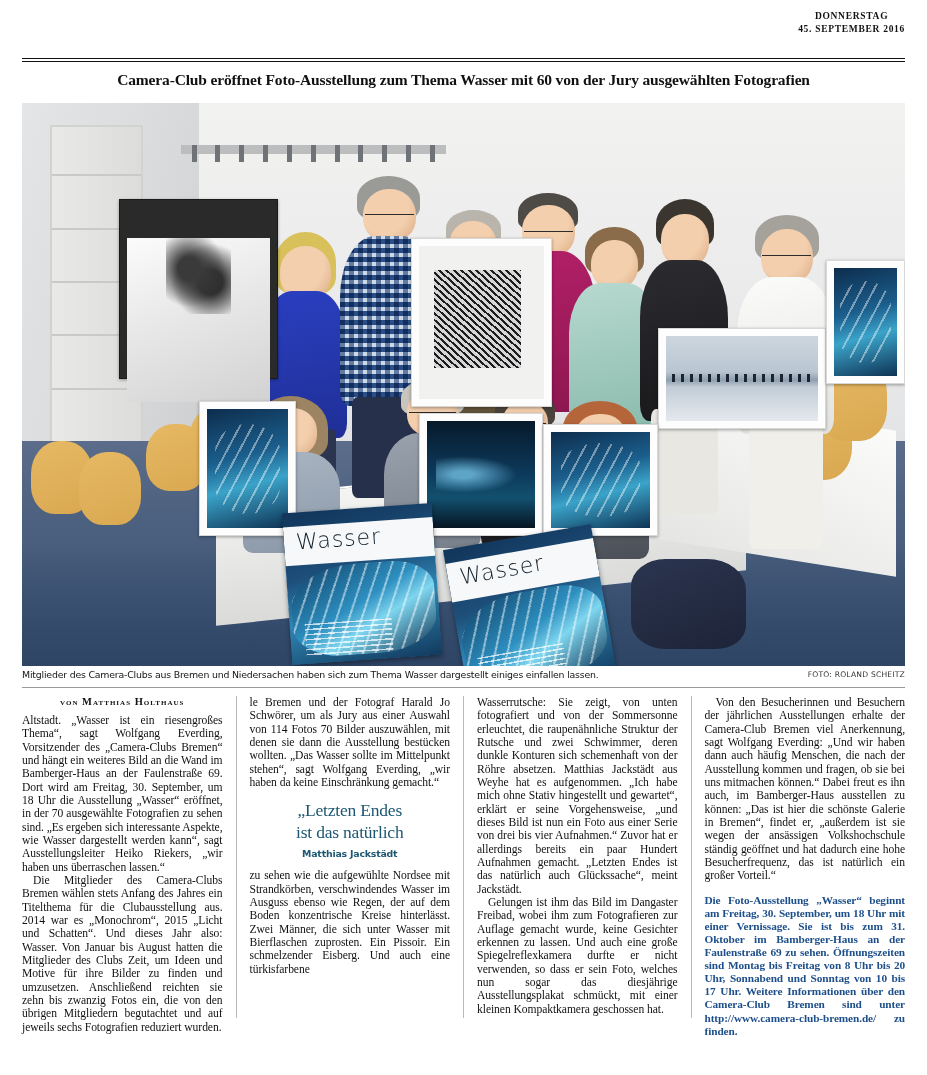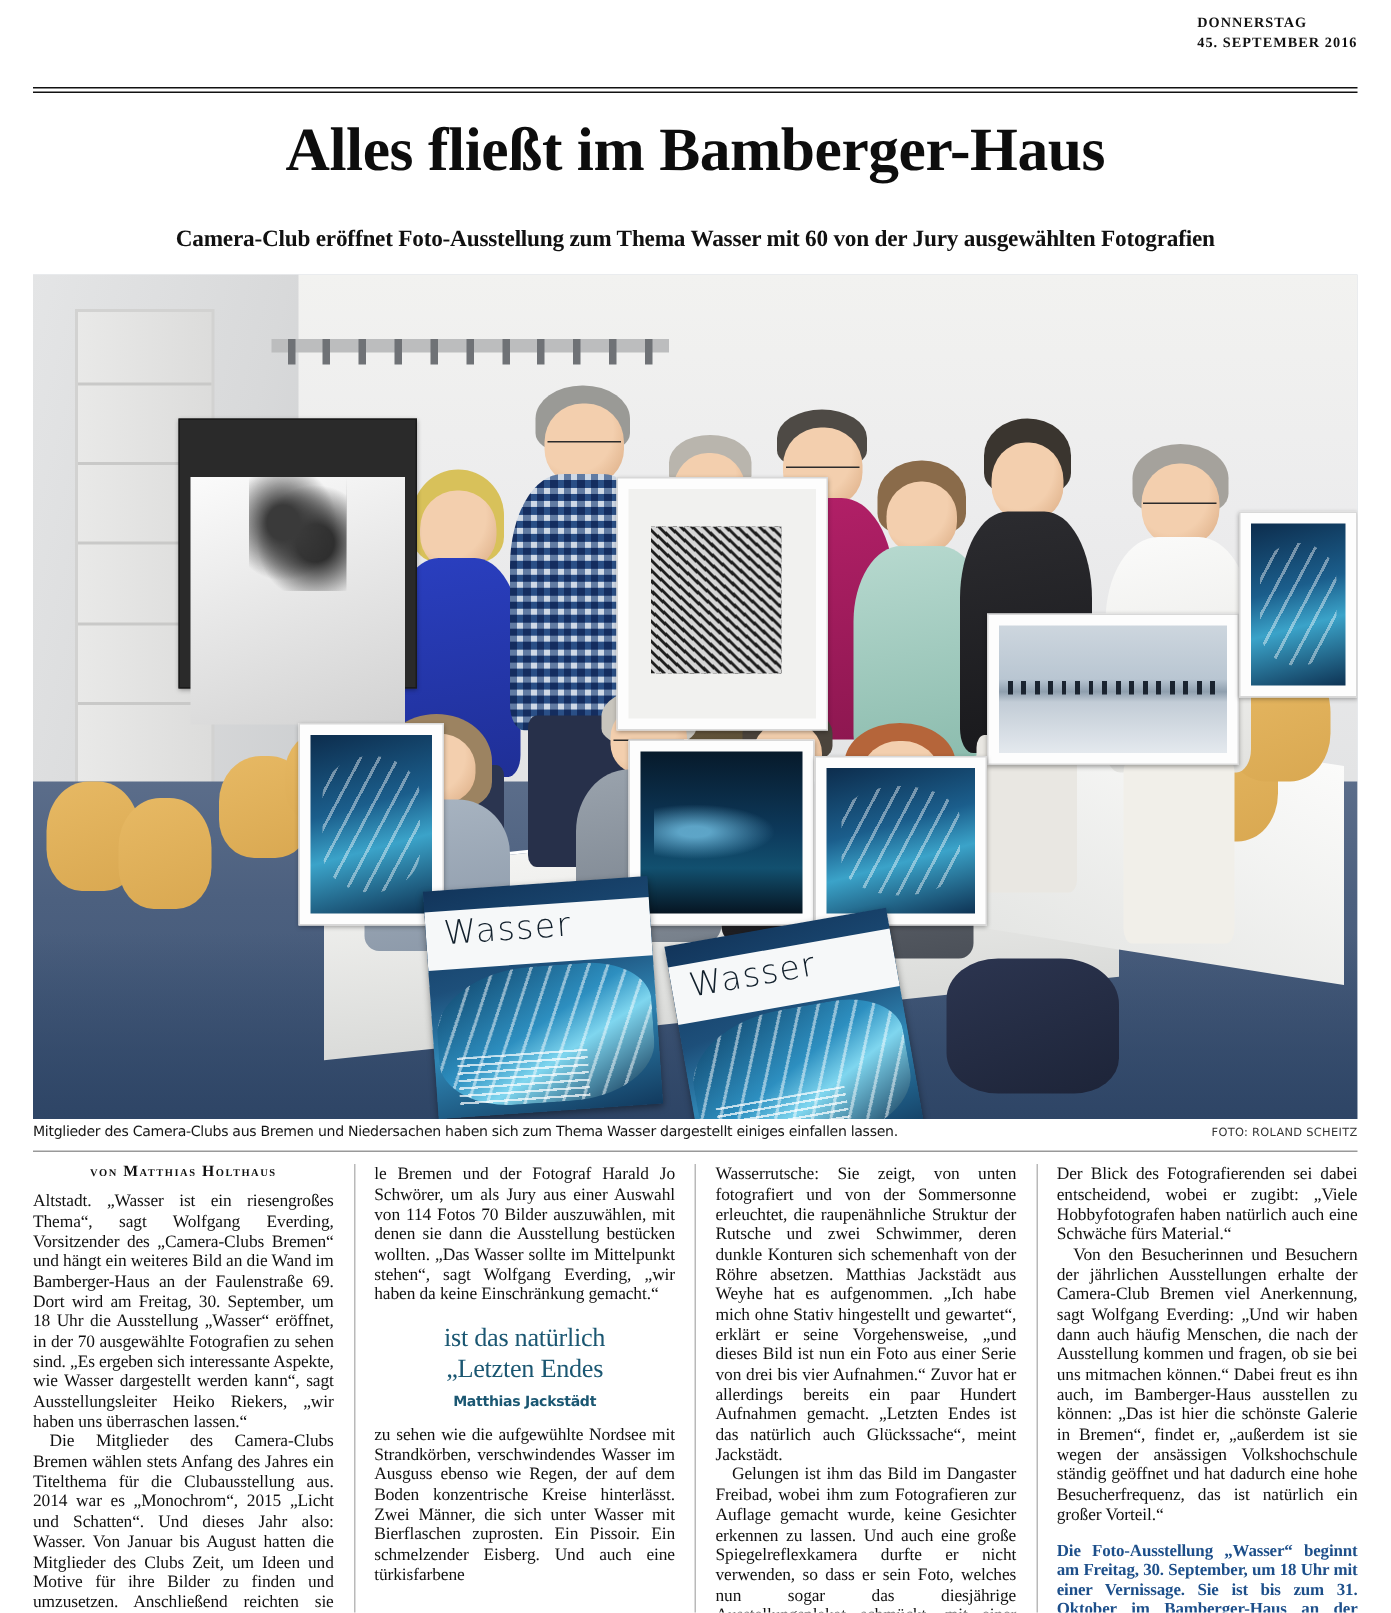--- a/index.html
+++ b/index.html
@@ -37,21 +37,21 @@
     color: #111;
     line-height: 38px;
     font-variant: small-caps;
     font-weight: 400;
     padding-left: 6px;
   }
   .masthead-date {
     position: absolute;
     right: 0;
     top: 10px;
-    text-align: left;
+    text-align: center;
     font-family: "Liberation Serif", "DejaVu Serif", serif;
     font-size: 9.5px;
     letter-spacing: 0.7px;
     line-height: 13px;
     font-weight: 700;
     font-variant: small-caps;
     color: #111;
   }
   .masthead-rule {
     border-top: 1.6px solid #111;
@@ -359,21 +359,20 @@
 
   <div class="masthead">
     <div class="masthead-date">
       <div>DONNERSTAG</div>
       <div>45. SEPTEMBER 2016</div>
     </div>
   </div>
   <div class="masthead-rule"></div>
   <div class="masthead-rule2"></div>
 
-  <h1 class="headline">Alles fließt im Bamberger-Haus</h1>
   <h2 class="subhead">Camera-Club eröffnet Foto-Ausstellung zum Thema Wasser mit 60 von der Jury ausgewählten Fotografien</h2>
 
   <div class="photo-wrap">
     <div class="photo">
 
       <div class="ph-wall"></div>
       <div class="ph-wall-left"></div>
 
       <div class="ph-shelf">
         <i style="top:14%"></i>
@@ -538,33 +537,32 @@
     <div class="col">
       <div class="byline">von Matthias Holthaus</div>
       <p class="body-text first">Altstadt. „Wasser ist ein riesengroßes Thema“, sagt Wolfgang Everding, Vorsitzender des „Camera-Clubs Bremen“ und hängt ein weiteres Bild an die Wand im Bamberger-Haus an der Faulenstraße 69. Dort wird am Freitag, 30. September, um 18 Uhr die Ausstellung „Wasser“ eröffnet, in der 70 ausgewählte Fotografien zu sehen sind. „Es ergeben sich interessante Aspekte, wie Wasser dargestellt werden kann“, sagt Ausstellungsleiter Heiko Riekers, „wir haben uns überraschen lassen.“</p>
       <p class="body-text">Die Mitglieder des Camera-Clubs Bremen wählen stets Anfang des Jahres ein Titelthema für die Clubausstellung aus. 2014 war es „Monochrom“, 2015 „Licht und Schatten“. Und dieses Jahr also: Wasser. Von Januar bis August hatten die Mitglieder des Clubs Zeit, um Ideen und Motive für ihre Bilder zu finden und umzusetzen. Anschließend reichten sie zehn bis zwanzig Fotos ein, die von den übrigen Mitgliedern begutachtet und auf jeweils sechs Fotografien reduziert wurden.</p>
 
     </div>
 
     <div class="col">
       <p class="body-text first">le Bremen und der Fotograf Harald Jo Schwörer, um als Jury aus einer Auswahl von 114 Fotos 70 Bilder auszuwählen, mit denen sie dann die Ausstellung bestücken wollten. „Das Wasser sollte im Mittelpunkt stehen“, sagt Wolfgang Everding, „wir haben da keine Einschränkung gemacht.“</p>
       <div class="pullquote">
+        <div>„Letzten Endes</div>
         <div>ist das natürlich</div>
-        <div>„Letzten Endes</div>
       </div>
       <div class="pullquote-author">Matthias Jackstädt</div>
       <p class="body-text first">zu sehen wie die aufgewühlte Nordsee mit Strandkörben, verschwindendes Wasser im Ausguss ebenso wie Regen, der auf dem Boden konzentrische Kreise hinterlässt. Zwei Männer, die sich unter Wasser mit Bierflaschen zuprosten. Ein Pissoir. Ein schmelzender Eisberg. Und auch eine türkisfarbene</p>
     </div>
 
     <div class="col">
       <p class="body-text first">Wasserrutsche: Sie zeigt, von unten fotografiert und von der Sommersonne erleuchtet, die raupenähnliche Struktur der Rutsche und zwei Schwimmer, deren dunkle Konturen sich schemenhaft von der Röhre absetzen. Matthias Jackstädt aus Weyhe hat es aufgenommen. „Ich habe mich ohne Stativ hingestellt und gewartet“, erklärt er seine Vorgehensweise, „und dieses Bild ist nun ein Foto aus einer Serie von drei bis vier Aufnahmen.“ Zuvor hat er allerdings bereits ein paar Hundert Aufnahmen gemacht. „Letzten Endes ist das natürlich auch Glückssache“, meint Jackstädt.</p>
       <p class="body-text">Gelungen ist ihm das Bild im Dangaster Freibad, wobei ihm zum Fotografieren zur Auflage gemacht wurde, keine Gesichter erkennen zu lassen. Und auch eine große Spiegelreflexkamera durfte er nicht verwenden, so dass er sein Foto, welches nun sogar das diesjährige Ausstellungsplakat schmückt, mit einer kleinen Kompaktkamera geschossen hat.</p>
 
     </div>
 
     <div class="col">
-      <p class="body-text first">Der Blick des Fotografierenden sei dabei entscheidend, wobei er zugibt: „Viele Hobbyfotografen haben natürlich auch eine Schwäche fürs Material.“</p>
       <p class="body-text">Von den Besucherinnen und Besuchern der jährlichen Ausstellungen erhalte der Camera-Club Bremen viel Anerkennung, sagt Wolfgang Everding: „Und wir haben dann auch häufig Menschen, die nach der Ausstellung kommen und fragen, ob sie bei uns mitmachen können.“ Dabei freut es ihn auch, im Bamberger-Haus ausstellen zu können: „Das ist hier die schönste Galerie in Bremen“, findet er, „außerdem ist sie wegen der ansässigen Volkshochschule ständig geöffnet und hat dadurch eine hohe Besucherfrequenz, das ist natürlich ein großer Vorteil.“</p>
       <div class="infobox">Die Foto-Ausstellung „Wasser“ beginnt am Freitag, 30. September, um 18 Uhr mit einer Vernissage. Sie ist bis zum 31. Oktober im Bamberger-Haus an der Faulenstraße 69 zu sehen. Öffnungszeiten sind Montag bis Freitag von 8 Uhr bis 20 Uhr, Sonnabend und Sonntag von 10 bis 17 Uhr. Weitere Informationen über den Camera-Club Bremen sind unter http://www.camera-club-bremen.de/ zu finden.</div>
     </div>
 
   </div>
 </div>
 
 </body></html>

